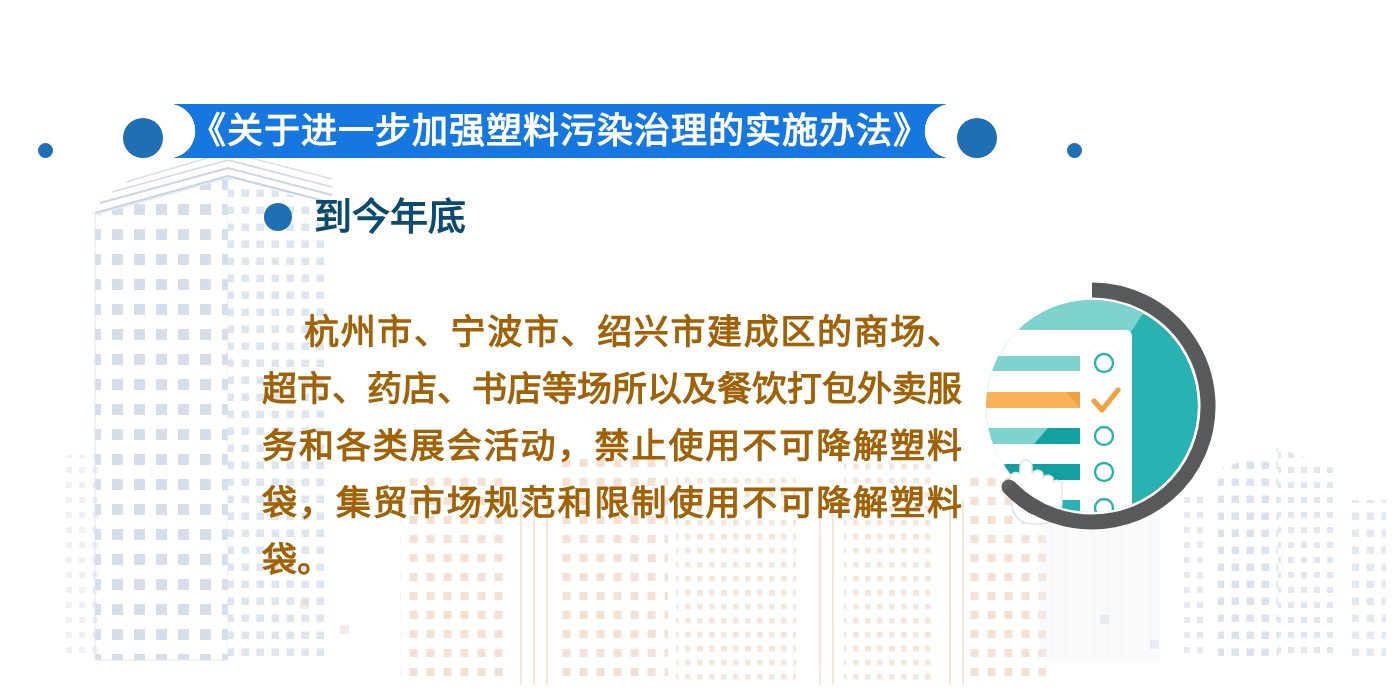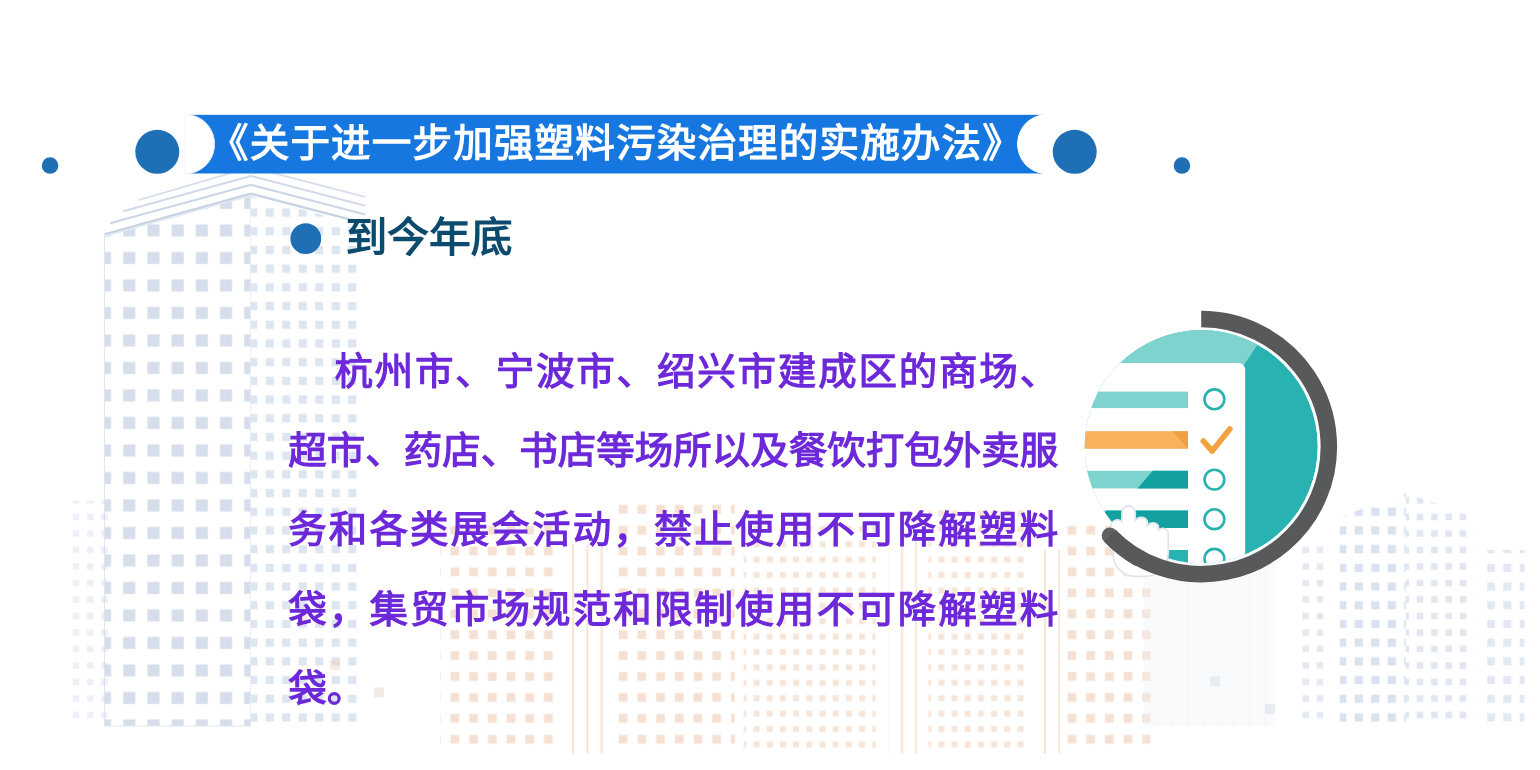--- a/index.html
+++ b/index.html
@@ -109,24 +109,24 @@
     line-height: 1;
     white-space: nowrap;
   }
 
   
   .body-text {
     position: absolute;
     left: 262px;
     top: 268px;
     width: 700px;
-    color: #6d28d9;
+    color: #a16207;
     font-size: 35px;
     font-weight: bold;
-    line-height: 72px;
+    line-height: 57px;
     letter-spacing: 0px;
     text-indent: 42px;
     text-align: justify;
     text-justify: inter-character;
   }
 
   
   .illus {
     position: absolute;
     left: 962px;

